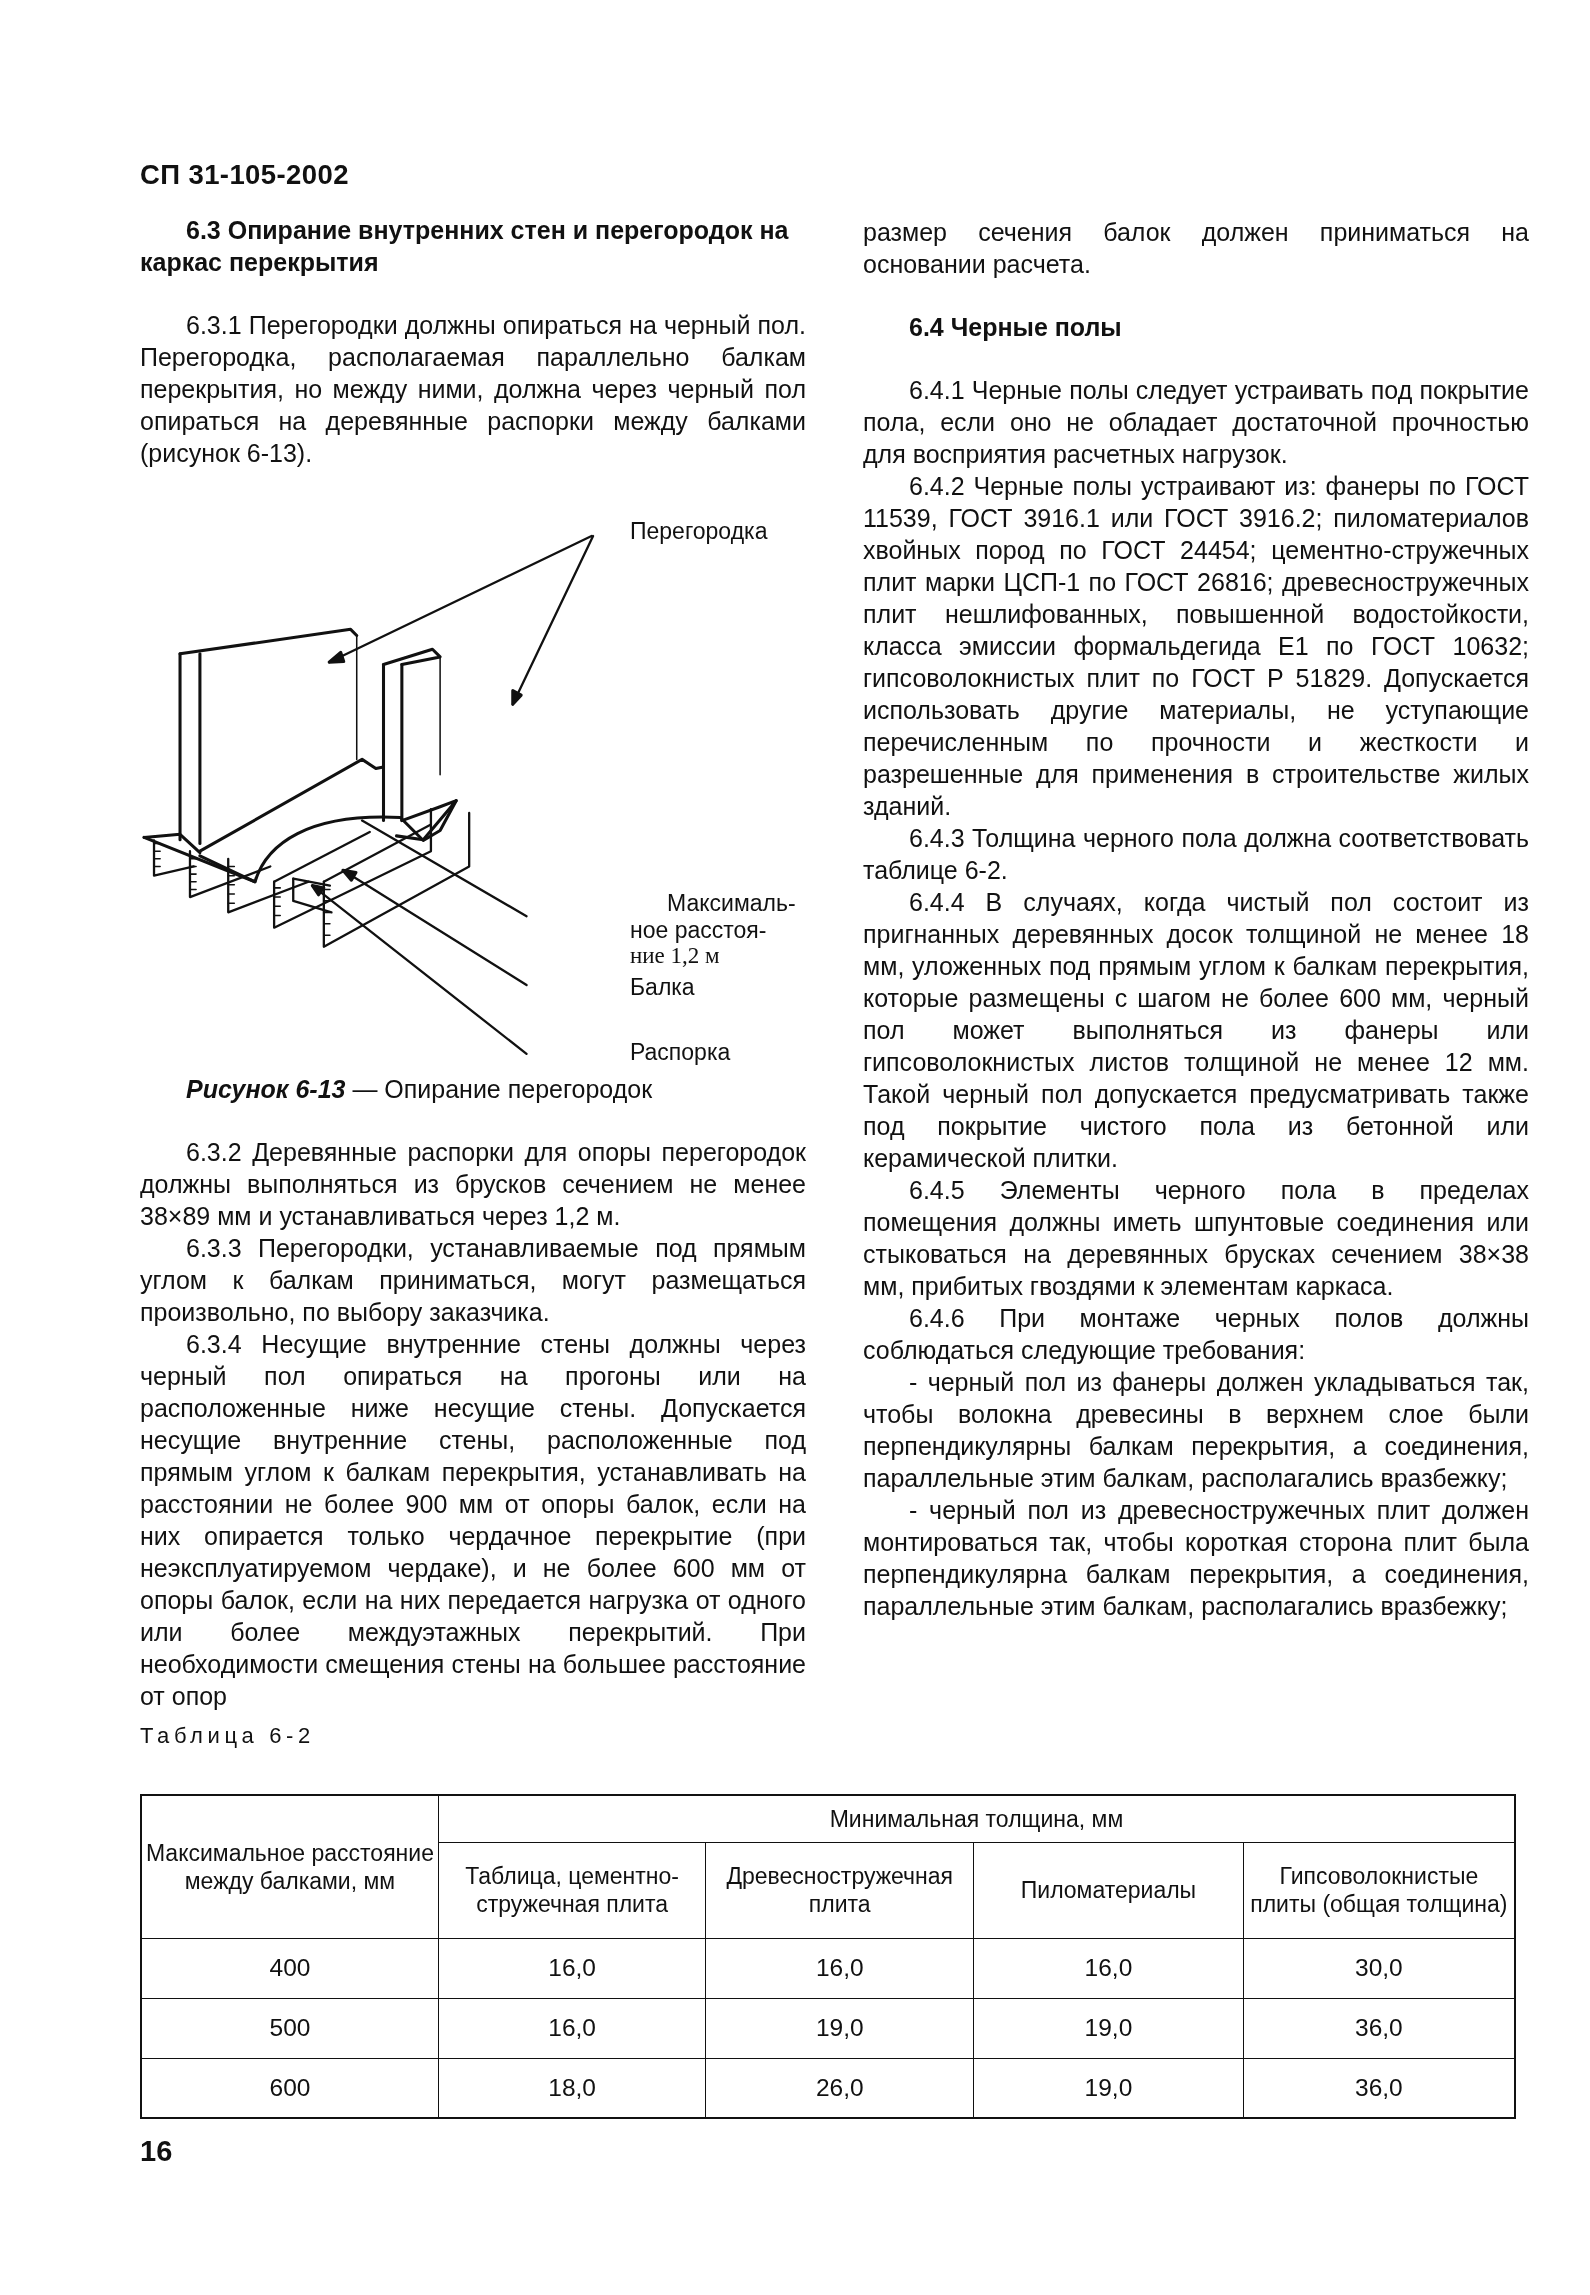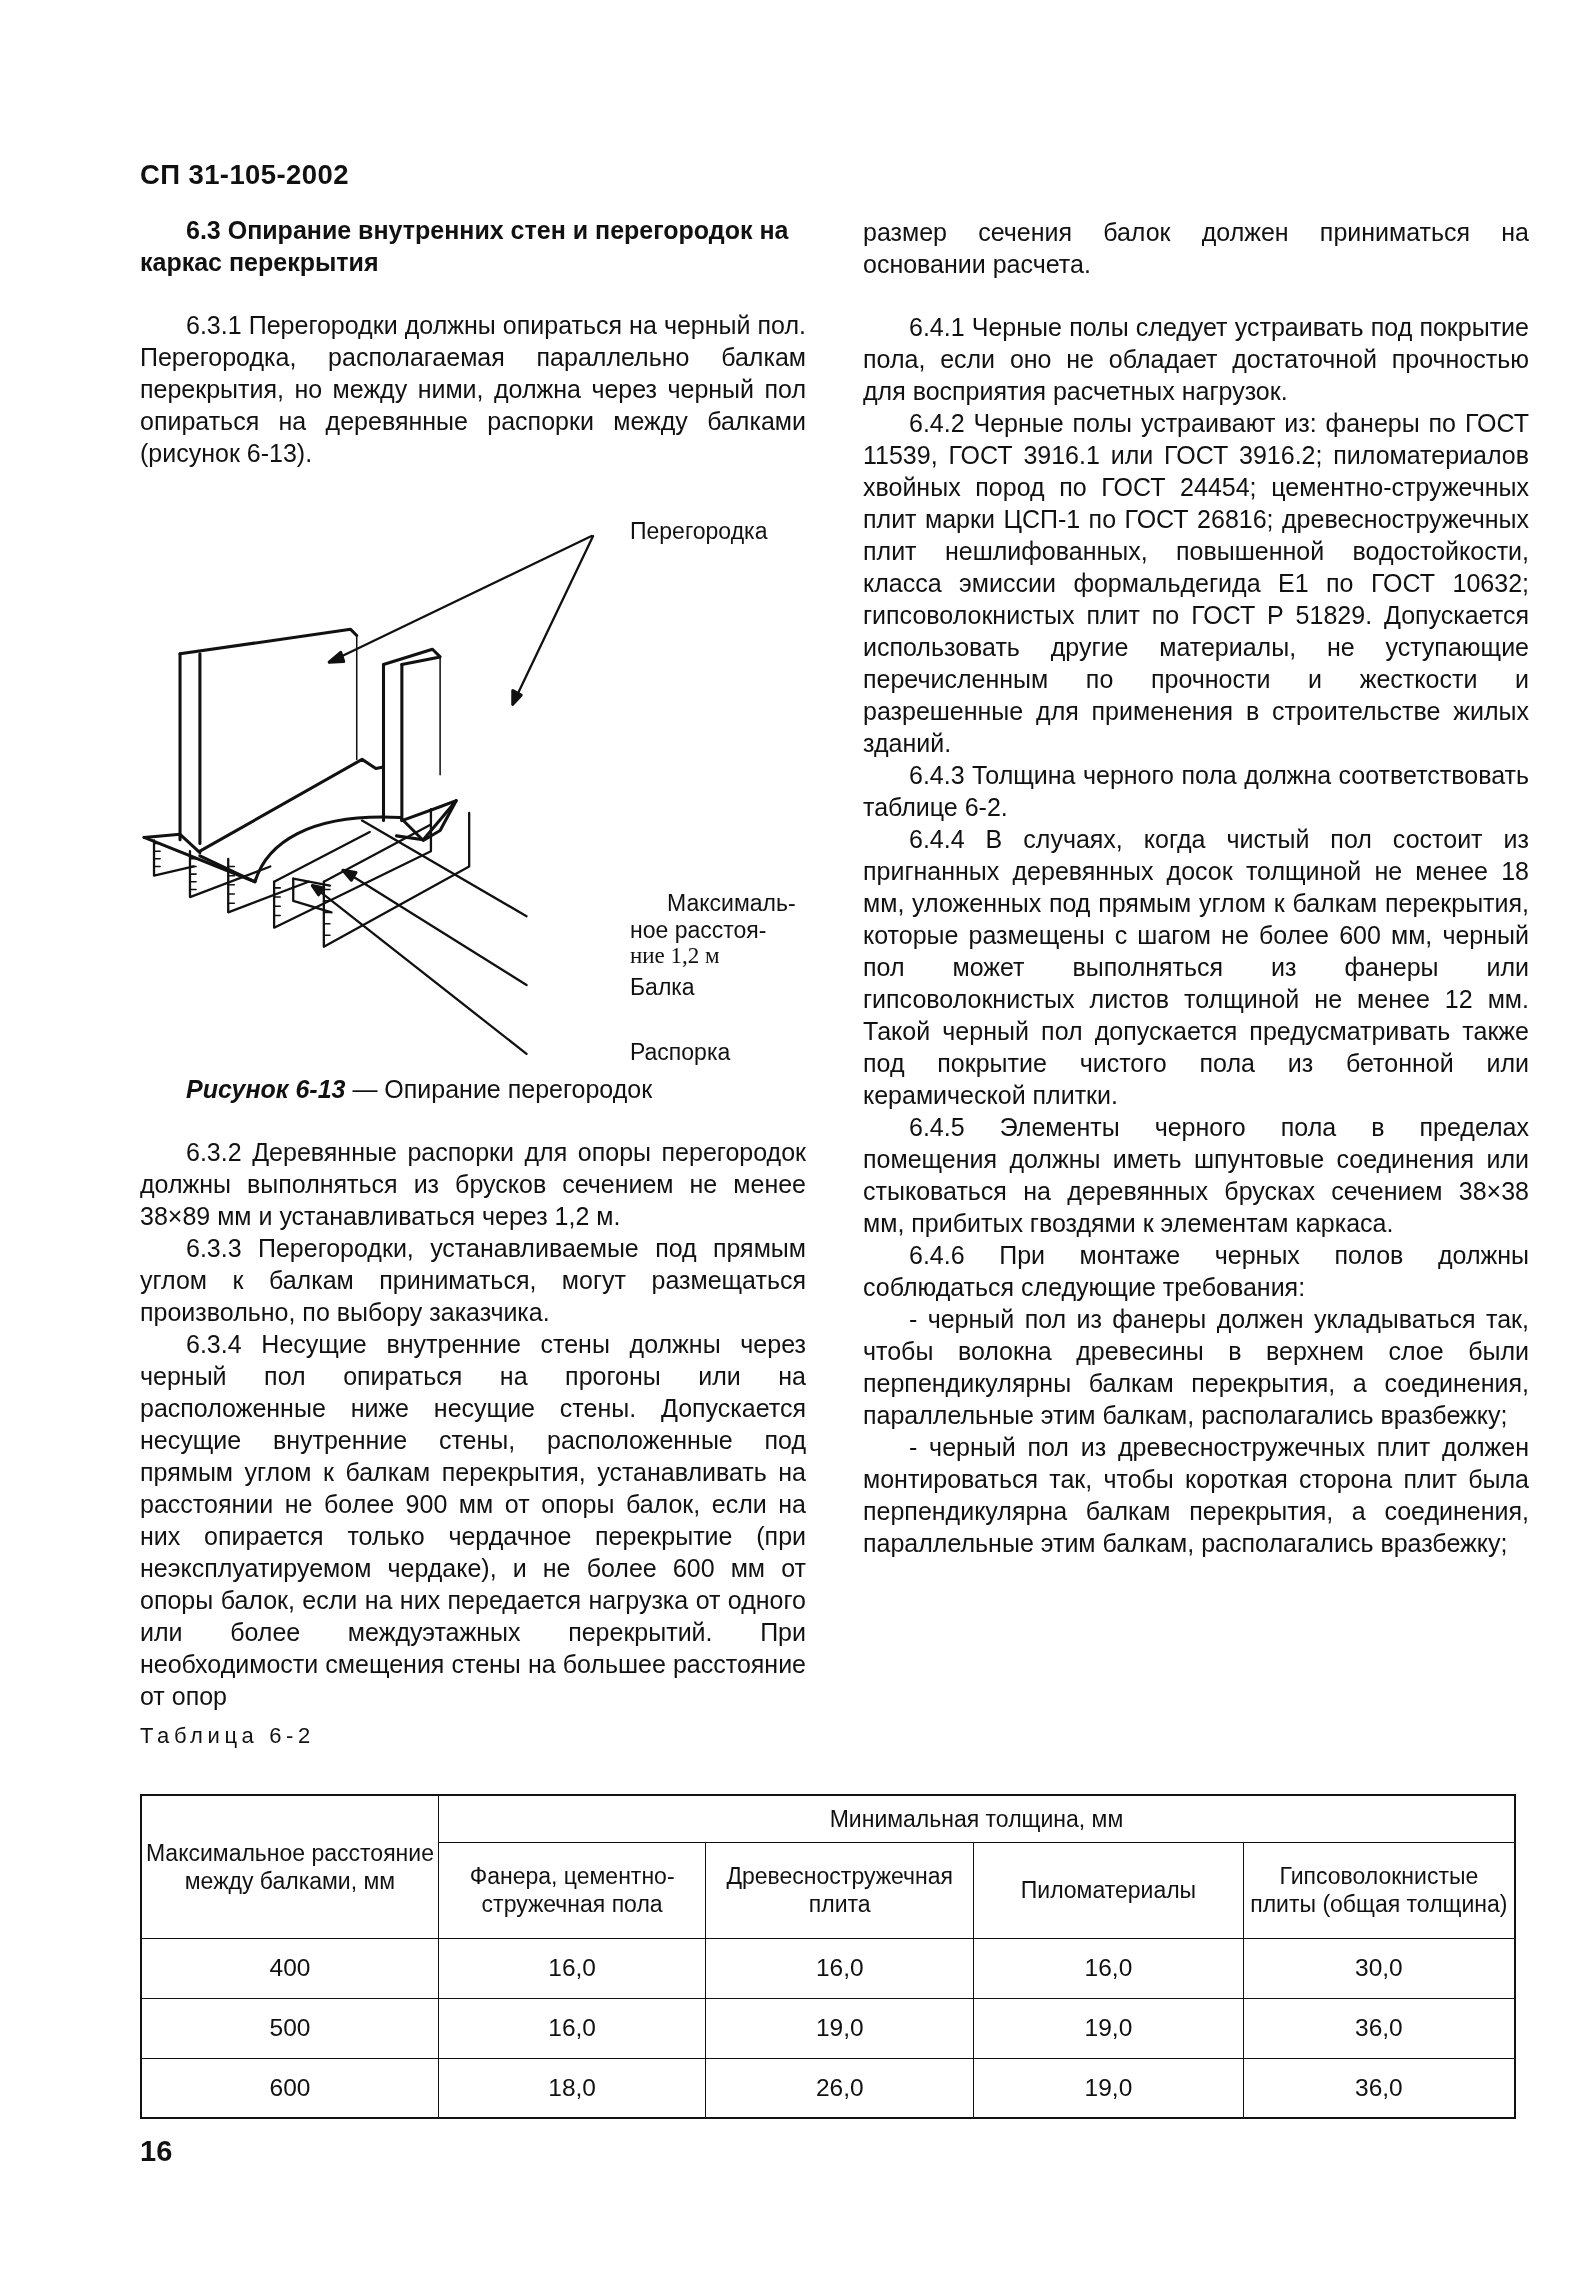--- a/index.html
+++ b/index.html
@@ -101,20 +101,21 @@
   </div>
 
   <p>6.3.2 Деревянные распорки для опоры перегородок должны выполняться из брусков сечением не менее 38×89 мм и устанавливаться через 1,2 м.</p>
   <p>6.3.3 Перегородки, устанавливаемые под прямым углом к балкам приниматься, могут размещаться произвольно, по выбору заказчика.</p>
   <p>6.3.4 Несущие внутренние стены должны через черный пол опираться на прогоны или на расположенные ниже несущие стены. Допускается несущие внутренние стены, расположенные под прямым углом к балкам перекрытия, устанавливать на расстоянии не более 900 мм от опоры балок, если на них опирается только чердачное перекрытие (при неэксплуатируемом чердаке), и не более 600 мм от опоры балок, если на них передается нагрузка от одного или более междуэтажных перекрытий. При необходимости смещения стены на большее расстояние от опор</p>
 </div>
 
 <div class="col col-right">
   <p class="noindent">размер сечения балок должен приниматься на основании расчета.</p>
   <div class="gap"></div>
+  <h2 class="sec">6.4 Черные полы</h2>
   <p>6.4.1 Черные полы следует устраивать под покрытие пола, если оно не обладает достаточной прочностью для восприятия расчетных нагрузок.</p>
   <p>6.4.2 Черные полы устраивают из: фанеры по ГОСТ 11539, ГОСТ 3916.1 или ГОСТ 3916.2; пиломатериалов хвойных пород по ГОСТ 24454; цементно-стружечных плит марки ЦСП-1 по ГОСТ 26816; древесностружечных плит нешлифованных, повышенной водостойкости, класса эмиссии формальдегида Е1 по ГОСТ 10632; гипсоволокнистых плит по ГОСТ Р 51829. Допускается использовать другие материалы, не уступающие перечисленным по прочности и жесткости и разрешенные для применения в строительстве жилых зданий.</p>
   <p>6.4.3 Толщина черного пола должна соответствовать таблице 6-2.</p>
   <p>6.4.4 В случаях, когда чистый пол состоит из пригнанных деревянных досок толщиной не менее 18 мм, уложенных под прямым углом к балкам перекрытия, которые размещены с шагом не более 600 мм, черный пол может выполняться из фанеры или гипсоволокнистых листов толщиной не менее 12 мм. Такой черный пол допускается предусматривать также под покрытие чистого пола из бетонной или керамической плитки.</p>
   <p>6.4.5 Элементы черного пола в пределах помещения должны иметь шпунтовые соединения или стыковаться на деревянных брусках сечением 38×38 мм, прибитых гвоздями к элементам каркаса.</p>
   <p>6.4.6 При монтаже черных полов должны соблюдаться следующие требования:</p>
   <p>- черный пол из фанеры должен укладываться так, чтобы волокна древесины в верхнем слое были перпендикулярны балкам перекрытия, а соединения, параллельные этим балкам, располагались вразбежку;</p>
   <p>- черный пол из древесностружечных плит должен монтироваться так, чтобы короткая сторона плит была перпендикулярна балкам перекрытия, а соединения, параллельные этим балкам, располагались вразбежку;</p>
 </div>
 
@@ -126,21 +127,21 @@
       <col style="width:268px">
       <col style="width:270px">
       <col style="width:272px">
   </colgroup>
   <thead>
     <tr class="h1">
       <th rowspan="2">Максимальное расстояние между балками, мм</th>
       <th colspan="4" class="sub">Минимальная толщина, мм</th>
     </tr>
     <tr class="h2">
-      <th>Фанера, цементно-стружечная пола</th>
+      <th>Таблица, цементно-стружечная плита</th>
       <th>Древесностружечная плита</th>
       <th>Пиломатериалы</th>
       <th>Гипсоволокнистые плиты (общая толщина)</th>
     </tr>
   </thead>
   <tbody>
     <tr>
       <td>400</td>
       <td>16,0</td>
       <td>16,0</td>

